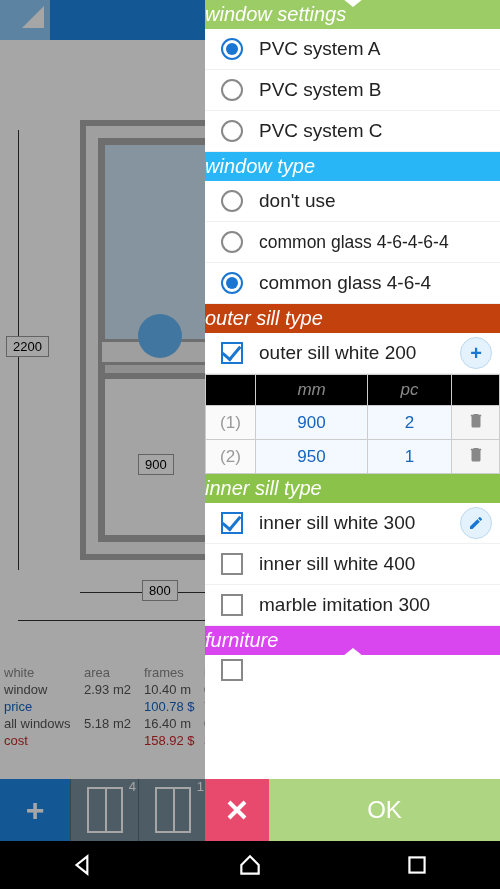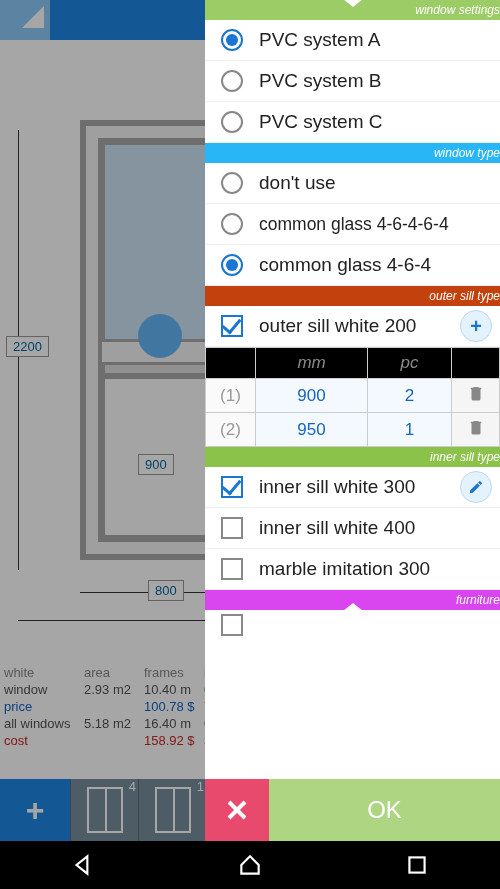--- a/index.html
+++ b/index.html
@@ -13,21 +13,21 @@
   .bg-header { height: 40px; background: #1e88e5; color: #fff; display: flex; align-items: center; justify-content: center; font-size: 18px; position: relative; }
   .bg-header .triangle { position: absolute; left: 0; width: 50px; height: 40px; background: #90caf9; }
   .bg-header .triangle::after { content: ""; position: absolute; right: 6px; top: 6px; width: 0; height: 0; border-style: solid; border-width: 0 0 22px 22px; border-color: transparent transparent #fff transparent; }
   .drawing-area { position: absolute; top: 40px; left: 0; right: 0; height: 620px; background: #fff; }
   .win-frame { position: absolute; left: 80px; top: 80px; width: 160px; height: 440px; border: 6px solid #aaa; background: #f5f5f5; }
   .win-frame .inner { position: absolute; left: 12px; top: 12px; right: 12px; bottom: 12px; border: 4px solid #aaa; }
   .win-frame .upper-pane { position: absolute; left: 16px; top: 16px; right: 16px; height: 200px; background: #cde4f5; border: 3px solid #aaa; }
   .win-frame .divider { position: absolute; left: 16px; right: 16px; top: 236px; height: 14px; background: #ddd; border: 3px solid #aaa; }
   .win-frame .lower-pane { position: absolute; left: 16px; right: 16px; top: 250px; bottom: 16px; border: 3px solid #aaa; background: #fcfcfc; }
   .win-frame .circle-handle { position: absolute; left: 50%; top: 188px; width: 44px; height: 44px; border-radius: 50%; background: #64b5f6; transform: translateX(-50%); }
-  .dim-label { position: absolute; background: #fff; border: 1px solid #999; padding: 2px 6px; font-size: 13px; color: #0369a1; }
+  .dim-label { position: absolute; background: #fff; border: 1px solid #999; padding: 2px 6px; font-size: 13px; color: #000000; }
   .dim-line { position: absolute; background: #333; }
   .table-area { position: absolute; left: 0; right: 0; top: 664px; height: 86px; font-size: 13px; color: #555; }
   .table-area .row { display: flex; padding: 1px 4px; }
   .table-area .c1 { width: 80px; }
   .table-area .c2 { width: 60px; }
   .table-area .c3 { width: 60px; }
   .table-area .c4 { width: 40px; }
   .blue-text { color: #1565c0; }
   .red-text { color: #c62828; }
 
@@ -36,21 +36,21 @@
   .bottom-bar .thumb { width: 68px; background: #78909c; border-left: 1px solid #546e7a; position: relative; display: flex; align-items: center; justify-content: center; }
   .bottom-bar .thumb .mini { width: 36px; height: 46px; border: 2px solid #fff; position: relative; }
   .bottom-bar .thumb .mini::before { content: ""; position: absolute; left: 50%; top: 0; bottom: 0; width: 2px; background: #fff; }
   .bottom-bar .thumb .badge { position: absolute; top: 0; right: 2px; color: #fff; font-size: 13px; }
 
   
   .dim { position: absolute; inset: 0; background: rgba(0,0,0,0.35); }
 
   
   .panel { position: absolute; right: 0; top: 0; width: 295px; height: 779px; background: #fff; overflow: hidden; display: flex; flex-direction: column; }
-  .section-header { font-size: 12px; text-align: right; font-style: italic; color: #fff; padding: 3px 0; position: relative; }
+  .section-header { font-size: 20px; text-align: left; font-style: italic; color: #fff; padding: 3px 0; position: relative; }
   .sh-green { background: #9ccc65; }
   .sh-blue { background: #29b6f6; }
   .sh-purple { background: #c2410c; }
   .sh-lime { background: #8bc34a; }
   .sh-pink { background: #d946ef; }
   .section-header .chev { position: absolute; left: 50%; transform: translateX(-50%); width: 0; height: 0; border-left: 10px solid transparent; border-right: 10px solid transparent; }
   .chev-up { top: -1px; border-top: 8px solid #fff; }
   .chev-down { bottom: -1px; border-bottom: 8px solid #fff; }
 
   .option-row { display: flex; align-items: center; padding: 9px 16px; font-size: 19px; color: #222; border-bottom: 1px solid #f0f0f0; }
@@ -97,21 +97,21 @@
         <div class="inner"></div>
         <div class="upper-pane"></div>
         <div class="divider"></div>
         <div class="lower-pane"></div>
         <div class="circle-handle"></div>
       </div>
       <div class="dim-line" style="left:18px; top:90px; width:1px; height:440px;"></div>
       <div class="dim-label" style="left:6px; top:296px;">2200</div>
       <div class="dim-label" style="left:138px; top:414px;">900</div>
       <div class="dim-line" style="left:80px; top:552px; width:160px; height:1px;"></div>
-      <div class="dim-label" style="left:148px; top:540px;">800</div>
+      <div class="dim-label" style="left:142px; top:540px;">800</div>
       <div class="dim-line" style="left:18px; top:580px; width:280px; height:1px;"></div>
     </div>
     <div class="table-area">
       <div class="row" style="color:#888">
         <div class="c1">white</div>
         <div class="c2">area</div>
         <div class="c3">frames</div>
         <div class="c4">im</div>
       </div>
       <div class="row">

